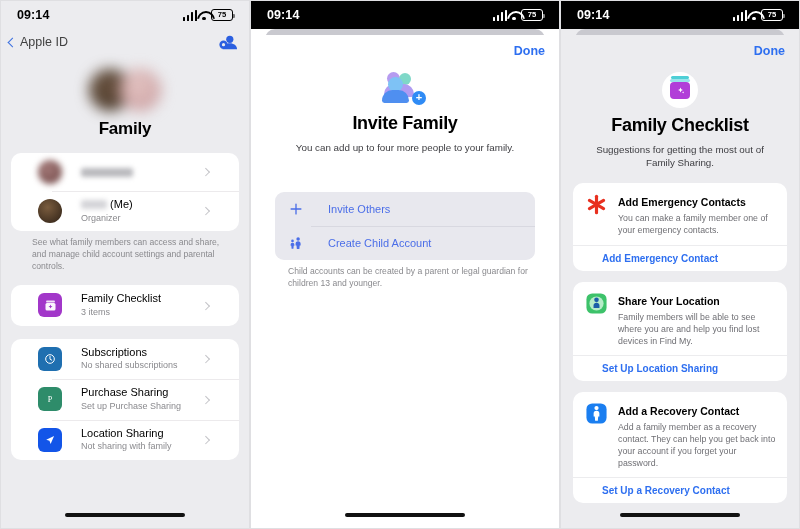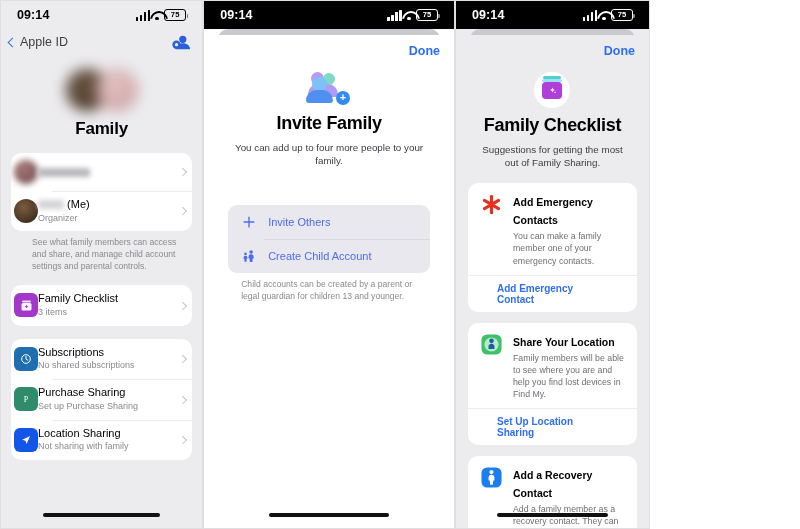--- a/index.html
+++ b/index.html
@@ -4,21 +4,21 @@
 <style>
   * { box-sizing: border-box; margin: 0; padding: 0; }
   html, body {
     width: 800px; height: 529px;
     background: #ffffff;
     font-family: "Liberation Sans", sans-serif;
     overflow: hidden;
   }
   .stage {
     position: relative;
-    width: 650px; height: 529px;
+    width: 800px; height: 529px;
     display: flex;
     background: #fdfdfd;
     justify-content: space-between;
   }
 
   
   .phone {
     position: relative;
     height: 529px;
     overflow: hidden;
@@ -87,22 +87,22 @@
   }
   .hero .avatars .a1 { left:6px; background: radial-gradient(circle at 40% 40%, #6a5340, #3c2d20); }
   .hero .avatars .a2 { left:36px; background: radial-gradient(circle at 45% 40%, #e6c8c6, #c08f92); }
   .hero h1 { font-size:17px; font-weight:bold; color:#000; letter-spacing:-.2px; }
 
   .group {
     background:#fff; border-radius:10px; margin: 0 10px;
     overflow:hidden;
   }
   .row {
-    display:flex; align-items:center; gap:0;
-    padding: 7px 3px; position:relative; min-height:30px;
+    display:flex; align-items:center; gap:19px;
+    padding: 7px 27px; position:relative; min-height:30px;
   }
   .row + .row::before {
     content:""; position:absolute; left:41px; right:0; top:0; height:1px; background:#eceaec;
   }
   .rtext { flex:1; min-width:0; }
   .rtitle { font-size:11px; color:#000; line-height:1.25; }
   .rsub { font-size:9px; color:#8a8a8e; line-height:1.3; margin-top:1px; }
   .chev { width:5.5px;height:5.5px;border-top:1.5px solid #c2c2c6;border-right:1.5px solid #c2c2c6;
           transform:rotate(45deg); flex:0 0 auto; margin-right:4px; }
   .avatar-sm { width:24px;height:24px;border-radius:50%; flex:0 0 auto;
@@ -149,21 +149,21 @@
   .ii-body { position:absolute; left:0px; top:18px; width:27px;height:13px;
              border-radius:13px 13px 3px 3px; background:#4f8ff0; }
   .ii-plus { position:absolute; right:2px; bottom:1px; width:14px;height:14px;border-radius:50%;
              background:#2f8bf5; color:#fff; font-size:11px; line-height:13px; text-align:center;
              font-weight:bold; }
 
   .opt-group {
     background:#e8e8ee; border-radius:9px; margin: 38px 24px 0; overflow:hidden;
   }
   .opt {
-    display:flex;align-items:center;gap:11px; padding:9px 13px; position:relative;
+    display:flex;align-items:center;gap:24px; padding:9px 13px; position:relative;
     color:#4b6ee8; font-size:11px;
   }
   .opt + .opt::before { content:""; position:absolute;left:36px;right:0;top:0;height:1px;background:#d8d8e0; }
   .opt .glyph { width:16px;height:16px;display:flex;align-items:center;justify-content:center;
                 color:#4b6ee8; flex:0 0 auto; }
   .opt-foot { font-size:8.6px; color:#8a8a8e; padding:6px 27px 0; line-height:1.35;margin-left:10px; }
 
   
   .cl-card { background:#fff; border-radius:10px; margin: 0 12px 11px; overflow:hidden; }
   .cl-top { display:flex; gap:9px; padding: 9px 11px 8px; }

